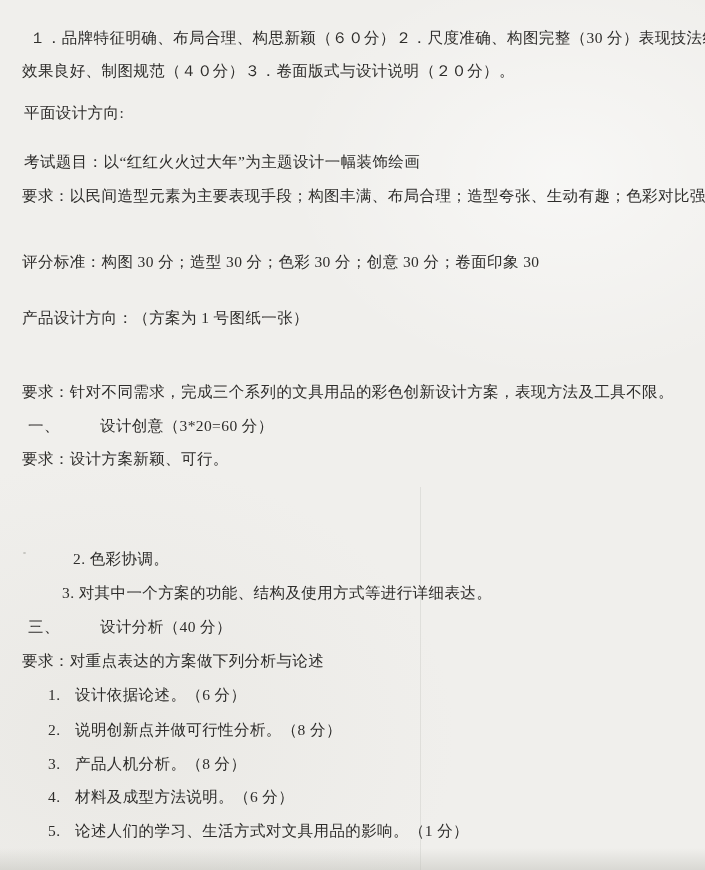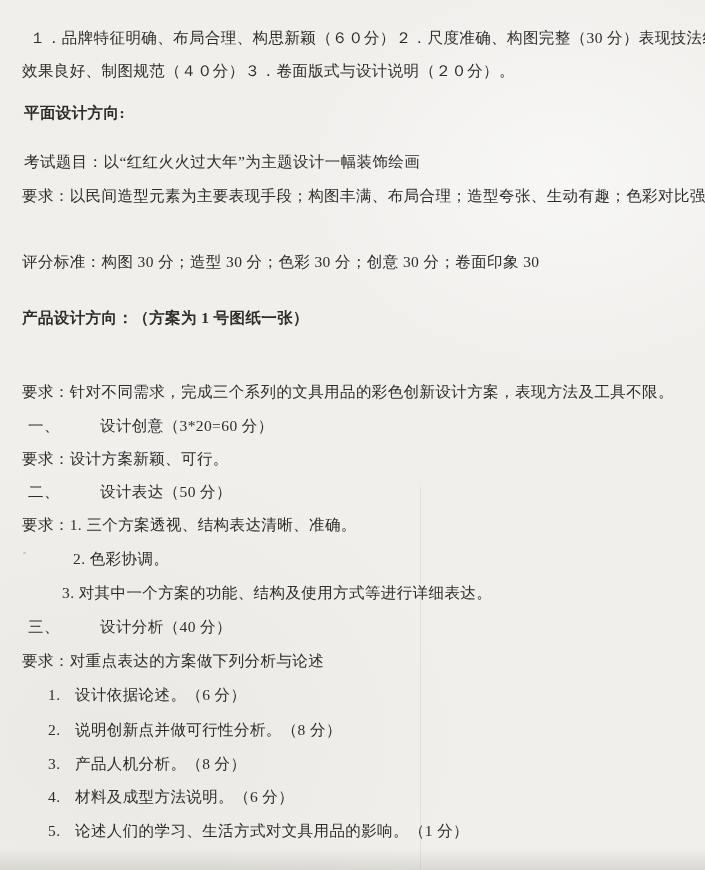--- a/index.html
+++ b/index.html
@@ -18,21 +18,21 @@
     color: #2e2d2b;
   }
   .line {
     position: absolute;
     margin: 0;
     font-size: 15.5px;
     line-height: 20px;
     white-space: nowrap;
     letter-spacing: 0.4px;
   }
-  .bold { font-weight: bold; text-align: right; }
+  .bold { font-weight: normal; text-align: right; }
   .num-wide { display: inline-block; width: 72px; }
   .num-sm  { display: inline-block; width: 27px; }
   .fold-line {
     position: absolute;
     left: 420px; top: 487px; bottom: 0;
     width: 1px;
     background: rgba(150,150,145,0.18);
   }
   .bottom-shade {
     position: absolute;
@@ -64,25 +64,21 @@
   <p class="line bold" style="left:22px; top:308px">产品设计方向：（方案为 1 号图纸一张）</p>
 
   <p class="line" style="left:22px; top:382px">要求：针对不同需求，完成三个系列的文具用品的彩色创新设计方案，表现方法及工具不限。</p>
 
   <p class="line" style="left:28px; top:416px">
     <span class="num-wide">一、</span><span>设计创意（3*20=60 分）</span>
   </p>
 
   <p class="line" style="left:22px; top:449px">要求：设计方案新颖、可行。</p>
 
-  <p class="line" style="left:28px; top:482px">
-    <span class="num-wide">二、</span><span>设计表达（50 分）</span>
-  </p>
 
-  <p class="line" style="left:22px; top:515px">要求：1. 三个方案透视、结构表达清晰、准确。</p>
   <p class="line" style="left:73px; top:549px">2. 色彩协调。</p>
   <p class="line" style="left:62px; top:583px">3. 对其中一个方案的功能、结构及使用方式等进行详细表达。</p>
 
   <p class="line" style="left:28px; top:617px">
     <span class="num-wide">三、</span><span>设计分析（40 分）</span>
   </p>
 
   <p class="line" style="left:22px; top:651px">要求：对重点表达的方案做下列分析与论述</p>
 
   <p class="line" style="left:48px; top:685px">

